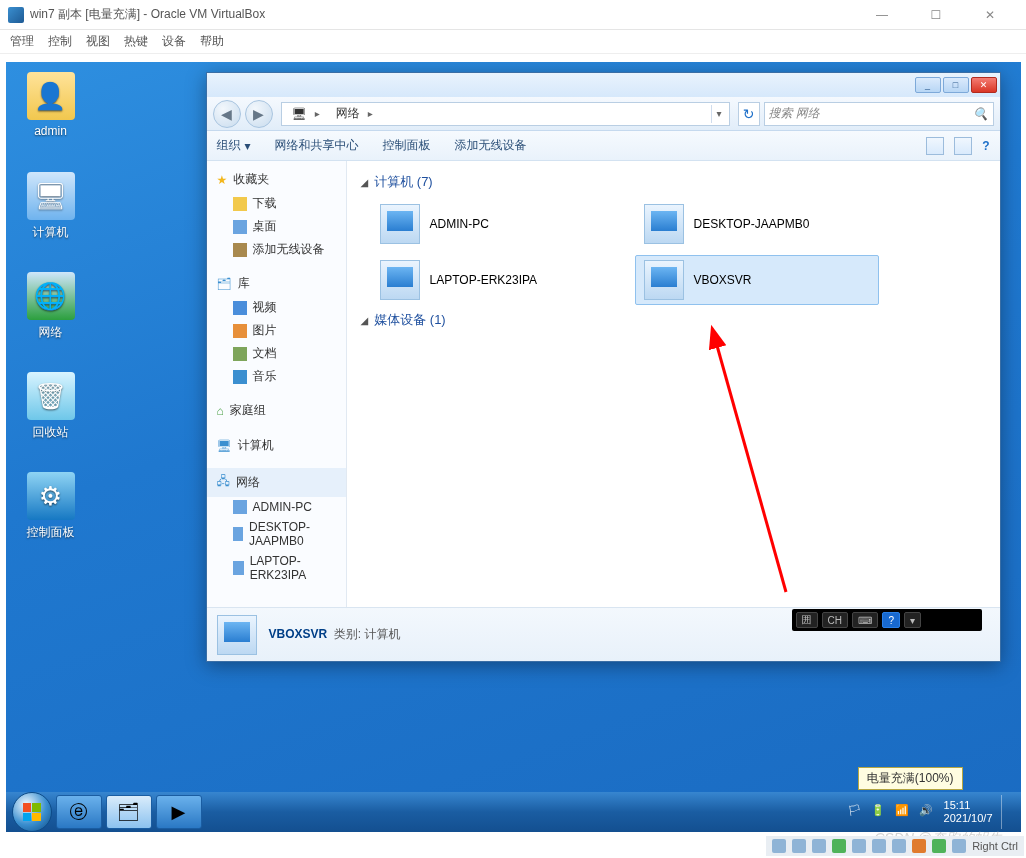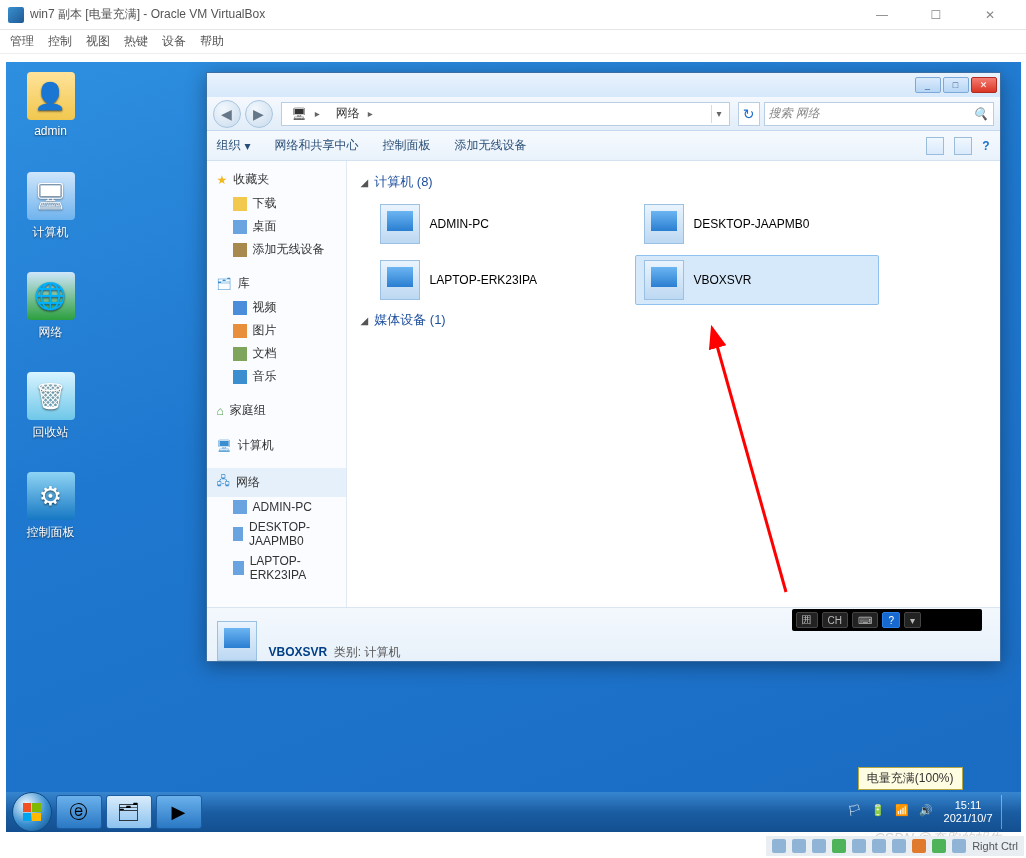--- a/index.html
+++ b/index.html
@@ -59,21 +59,21 @@
 .grp-head { color:#1e4f9e; padding: 6px 0 8px 4px; display:flex;align-items:center;gap:6px;font-size:13px;}
 .grp-head .tw{font-size:10px;color:#555;}
 .items { display:flex; flex-wrap:wrap; gap: 6px 20px; padding-left: 14px; }
 .item { width: 244px; height: 50px; display:flex; align-items:center; gap:10px; padding: 0 8px; border:1px solid transparent; border-radius:2px;}
 .item.sel { background:#d6e9fb; border-color:#8fc1ee; }
 .item .pc-ico { width:40px;height:40px;background:linear-gradient(#eaf4fe,#bcd8f2);border:1px solid #9bc1e2;position:relative;}
 .item .pc-ico::after{content:"";position:absolute;left:6px;top:6px;right:6px;bottom:12px;background:linear-gradient(#6cb5f2,#2a7ed1);}
 .item .media-ico{width:40px;height:40px;background:linear-gradient(#f0f4f7,#c9d5df);border:1px solid #a9b8c5;}
 .item .lbl{color:#000;}
 
-.ex-status { height: 54px; border-top:1px solid #d9e5f1; background:linear-gradient(#f3f8fd,#e8f1fa); display:flex; align-items:flex-end; padding:0 10px; font-size:12px; gap:12px; }
+.ex-status { height: 54px; border-top:1px solid #d9e5f1; background:linear-gradient(#f3f8fd,#e8f1fa); display:flex; align-items:center; padding:0 10px; font-size:12px; gap:12px; }
 .ex-status .pc-ico{width:40px;height:40px;background:linear-gradient(#eaf4fe,#bcd8f2);border:1px solid #9bc1e2;position:relative;}
 .ex-status .pc-ico::after{content:"";position:absolute;left:6px;top:6px;right:6px;bottom:12px;background:linear-gradient(#6cb5f2,#2a7ed1);}
 .ex-status .stxt b{color:#003f87;}
 .ex-status .stxt .sub{color:#555;}
 
 
 .imebar{position:absolute;right:18px;top:536px;width:190px;height:22px;background:#000;display:flex;align-items:center;gap:4px;padding:0 4px;border-radius:2px;}
 .imebar .chip{height:16px;padding:0 5px;background:#222;border:1px solid #444;color:#bbb;font-size:10px;border-radius:2px;display:flex;align-items:center;}
 .imebar .q{background:#1869cf;border-color:#2980e8;color:#fff;}
 
@@ -83,21 +83,21 @@
 
 
 .taskbar { position:absolute; left:0; right:0; bottom:0; height:40px; background:linear-gradient(#3786d0,#1a5da2 50%,#134f90); display:flex; align-items:center; padding:0 6px; }
 .startbtn{width:40px;height:40px;border-radius:50%;background:radial-gradient(circle at 35% 30%,#f0f9ff,#3a8fd0 55%,#0d4a85);display:flex;align-items:center;justify-content:center;border:1px solid #0d4b88;}
 .startbtn .flag{width:18px;height:18px;display:grid;grid-template-columns:1fr 1fr;grid-template-rows:1fr 1fr;gap:1px;}
 .startbtn .flag span:nth-child(1){background:#f25022;} .startbtn .flag span:nth-child(2){background:#7fba00;} .startbtn .flag span:nth-child(3){background:#00a4ef;} .startbtn .flag span:nth-child(4){background:#ffb900;}
 .tbtn{width:46px;height:34px;margin-left:4px;border-radius:3px;background:linear-gradient(#6ab1ec,#2a78c4);border:1px solid #1a5da2;display:flex;align-items:center;justify-content:center;font-size:18px;}
 .tbtn.active{background:linear-gradient(#d9ecfb,#8cc2ef);}
 .tray{margin-left:auto;display:flex;align-items:center;gap:8px;color:#fff;font-size:11px;padding-right:6px;}
 .tray .t-ico{width:16px;height:16px;display:inline-block;}
-.tray .clock{text-align:center;line-height:1.2;}
+.tray .clock{text-align:left;line-height:1.2;}
 .battery-tip{position:absolute;right:58px;bottom:42px;background:#fffde1;border:1px solid #b5a642;padding:2px 8px;font-size:12px;color:#333;}
 
 
 .vb-status{position:absolute;right:2px;bottom:2px;height:20px;display:flex;align-items:center;gap:6px;font-size:11px;color:#555;background:#e9eef3;padding:0 6px;}
 .vb-status .s-ico{width:14px;height:14px;display:inline-block;background:#8fb4d6;border-radius:2px;}
 .vb-status .s-ico.g{background:#4fb35a;} .vb-status .s-ico.o{background:#e07b2e;}
 
 .watermark{position:absolute;right:24px;bottom:10px;color:rgba(180,180,180,.6);font-size:14px;font-style:italic;pointer-events:none;}
 </style>
 </head>
@@ -248,21 +248,21 @@
           <div class="side-item">
               <span class="ico" style="background:#6aa4e0"></span>
               <span>LAPTOP-ERK23IPA</span>
             </div>
         </div>
       </div>
 
       <div class="ex-main">
         <div class="grp-head">
             <span class="tw">◢</span>
-            <span>计算机 (8)</span>
+            <span>计算机 (7)</span>
           </div>
         <div class="items">
           <div class="item">
               <div class="pc-ico"></div>
               <div class="lbl">ADMIN-PC</div>
             </div>
           <div class="item">
               <div class="pc-ico"></div>
               <div class="lbl">DESKTOP-JAAPMB0</div>
             </div>

